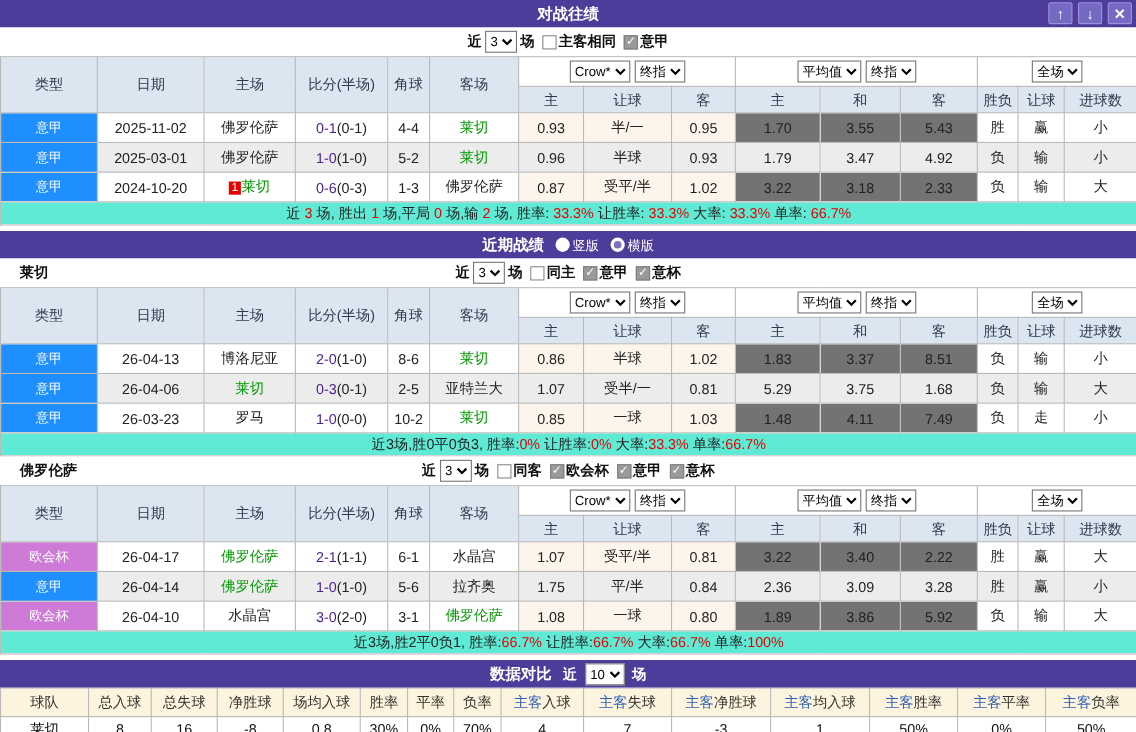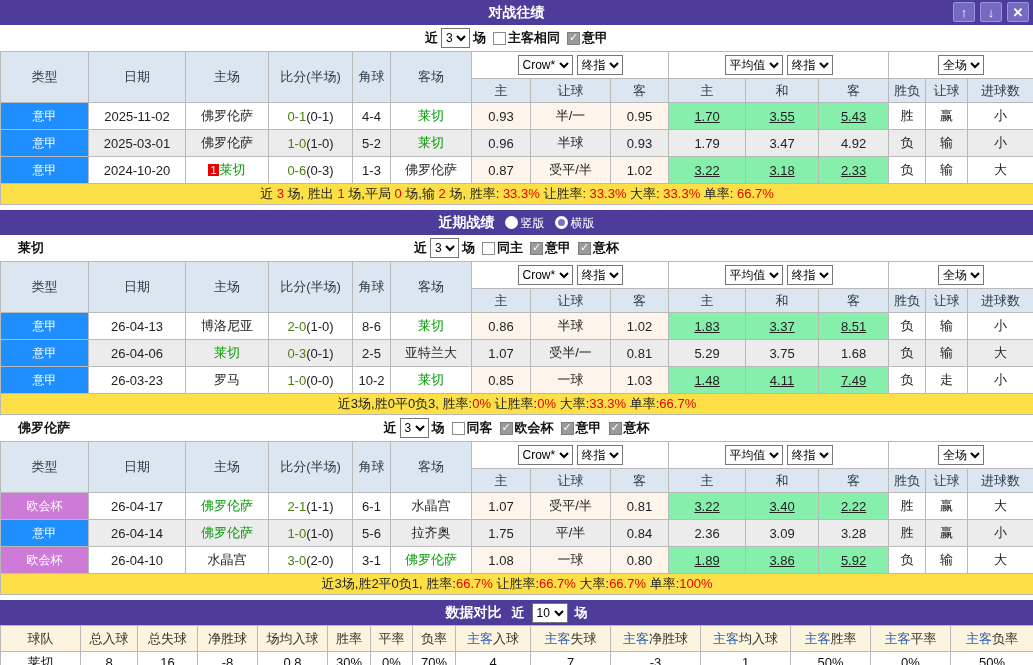--- a/index.html
+++ b/index.html
@@ -36,32 +36,32 @@
   
   table { border-collapse:collapse; width:1033px; table-layout:fixed; }
   .mt td, .mt th { border:1px solid #b9b9b9; text-align:center; font-size:13px;
                    color:#222; overflow:hidden; white-space:nowrap; }
   .mt thead th { font-weight:normal; color:#2b3a4a; }
   .mt th.hb { background:#dce6f1; height:24px; }
   .mt th.hdrop { background:#fff; height:27px; }
   .mt th.hdrop select { font-size:12px; height:20px; border:1px solid #767676; background:#fff; margin:0 2px; }
   .mt td { height:27px; background:#fff; }
   .mt td.odds { background:#fdf5ec; }
-  .mt td.avg { background:#86efac;text-decoration:underline; }
+  .mt td.avg { background:#737373; }
   .mt tr.alt td { background:#ececec; }
   .mt td.league { color:#fff; font-size:12px; }
   .mt td.league.lg-blue { background:#1f8fff; }
   .mt td.league.lg-purple { background:#ce7bd7; }
   .green { color:#009900; }
-  .red { color:#4d7c0f; }
+  .red { color:#4c1d95; }
   .blue { color:#1414cc; }
   .dark { color:#222; }
   .team-link { cursor:pointer; }
   .badge { background:#e60000; color:#fff; padding:0 2px; font-size:11px; margin-right:1px; }
-  .mt td.summary { height:21px; font-size:13px; background:#fde047; }
+  .mt td.summary { height:21px; font-size:13px; background:#5eead4; }
   .mt td.summary .sr { color:#e60000; }
   .mt td.summary .sd { color:#222; }
 
   
   .cmp th { border:1px solid #b9b9b9; background:#fcf4de; height:26px; font-size:13px;
             font-weight:normal; color:#33312b; text-align:center; }
   .cmp th .pre { color:#2a5db4; }
   .cmp td { border:1px solid #b9b9b9; height:22px; font-size:13px; text-align:center;
             color:#111; background:#fff; }
 

